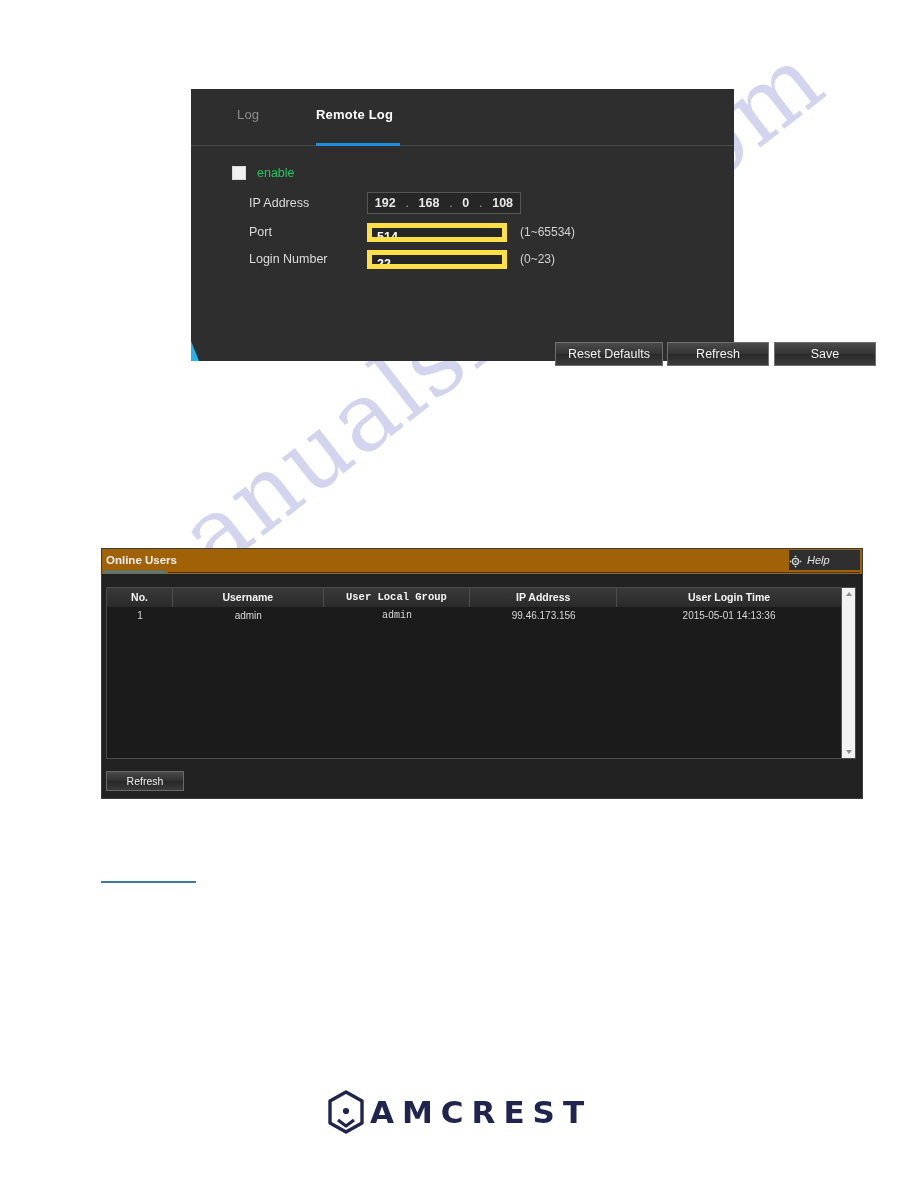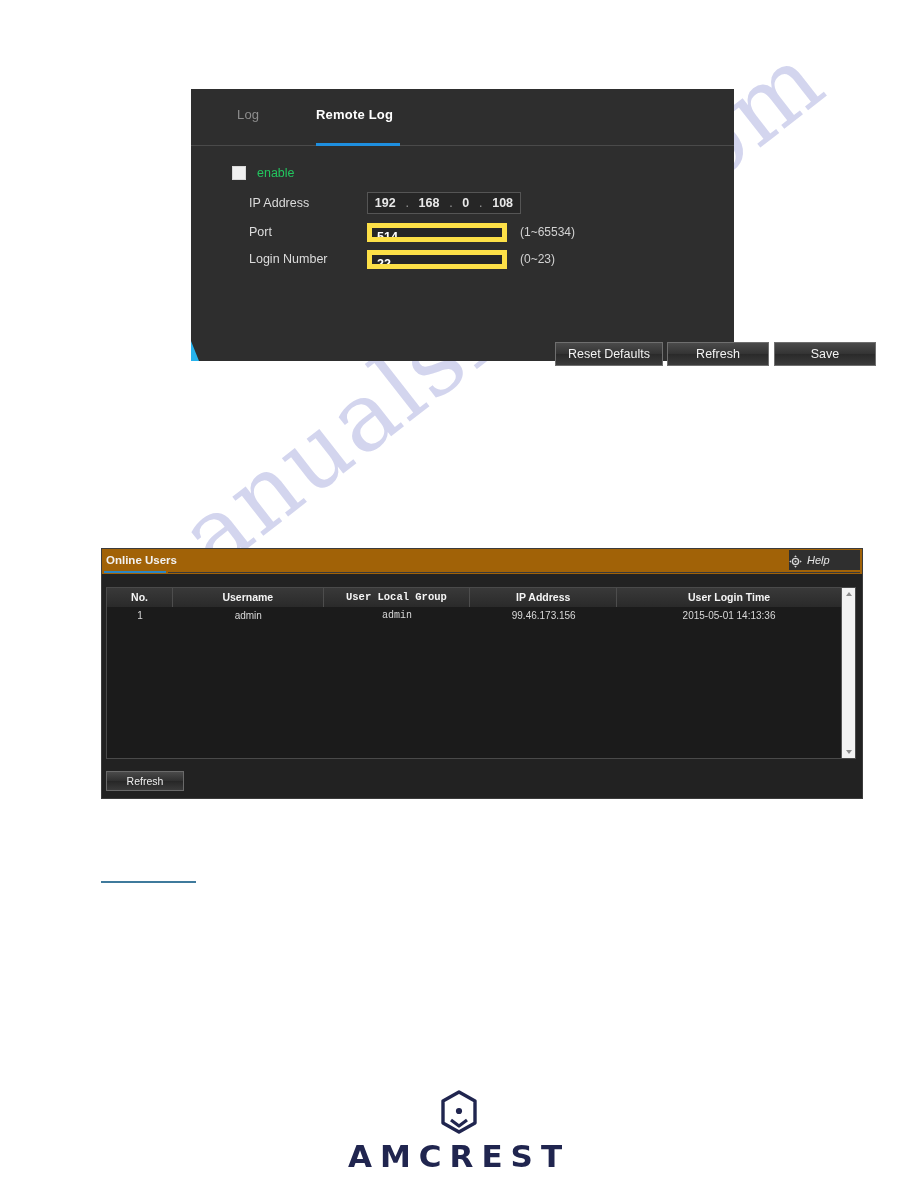--- a/index.html
+++ b/index.html
@@ -361,21 +361,20 @@
   .brand {
     position: absolute;
     left: 0;
     right: 0;
     top: 1090px;
     display: flex;
     align-items: center;
     justify-content: center;
     gap: 4px;
     z-index: 10;
-    flex-direction: column;
   }
   .brand-mark { width: 40px; height: 44px; flex: none; }
   .brand-word {
     font-family: "DejaVu Sans", sans-serif;
     font-size: 31px;
     font-weight: bold;
     letter-spacing: 8px;
     color: #20254f;
   }
 </style>

